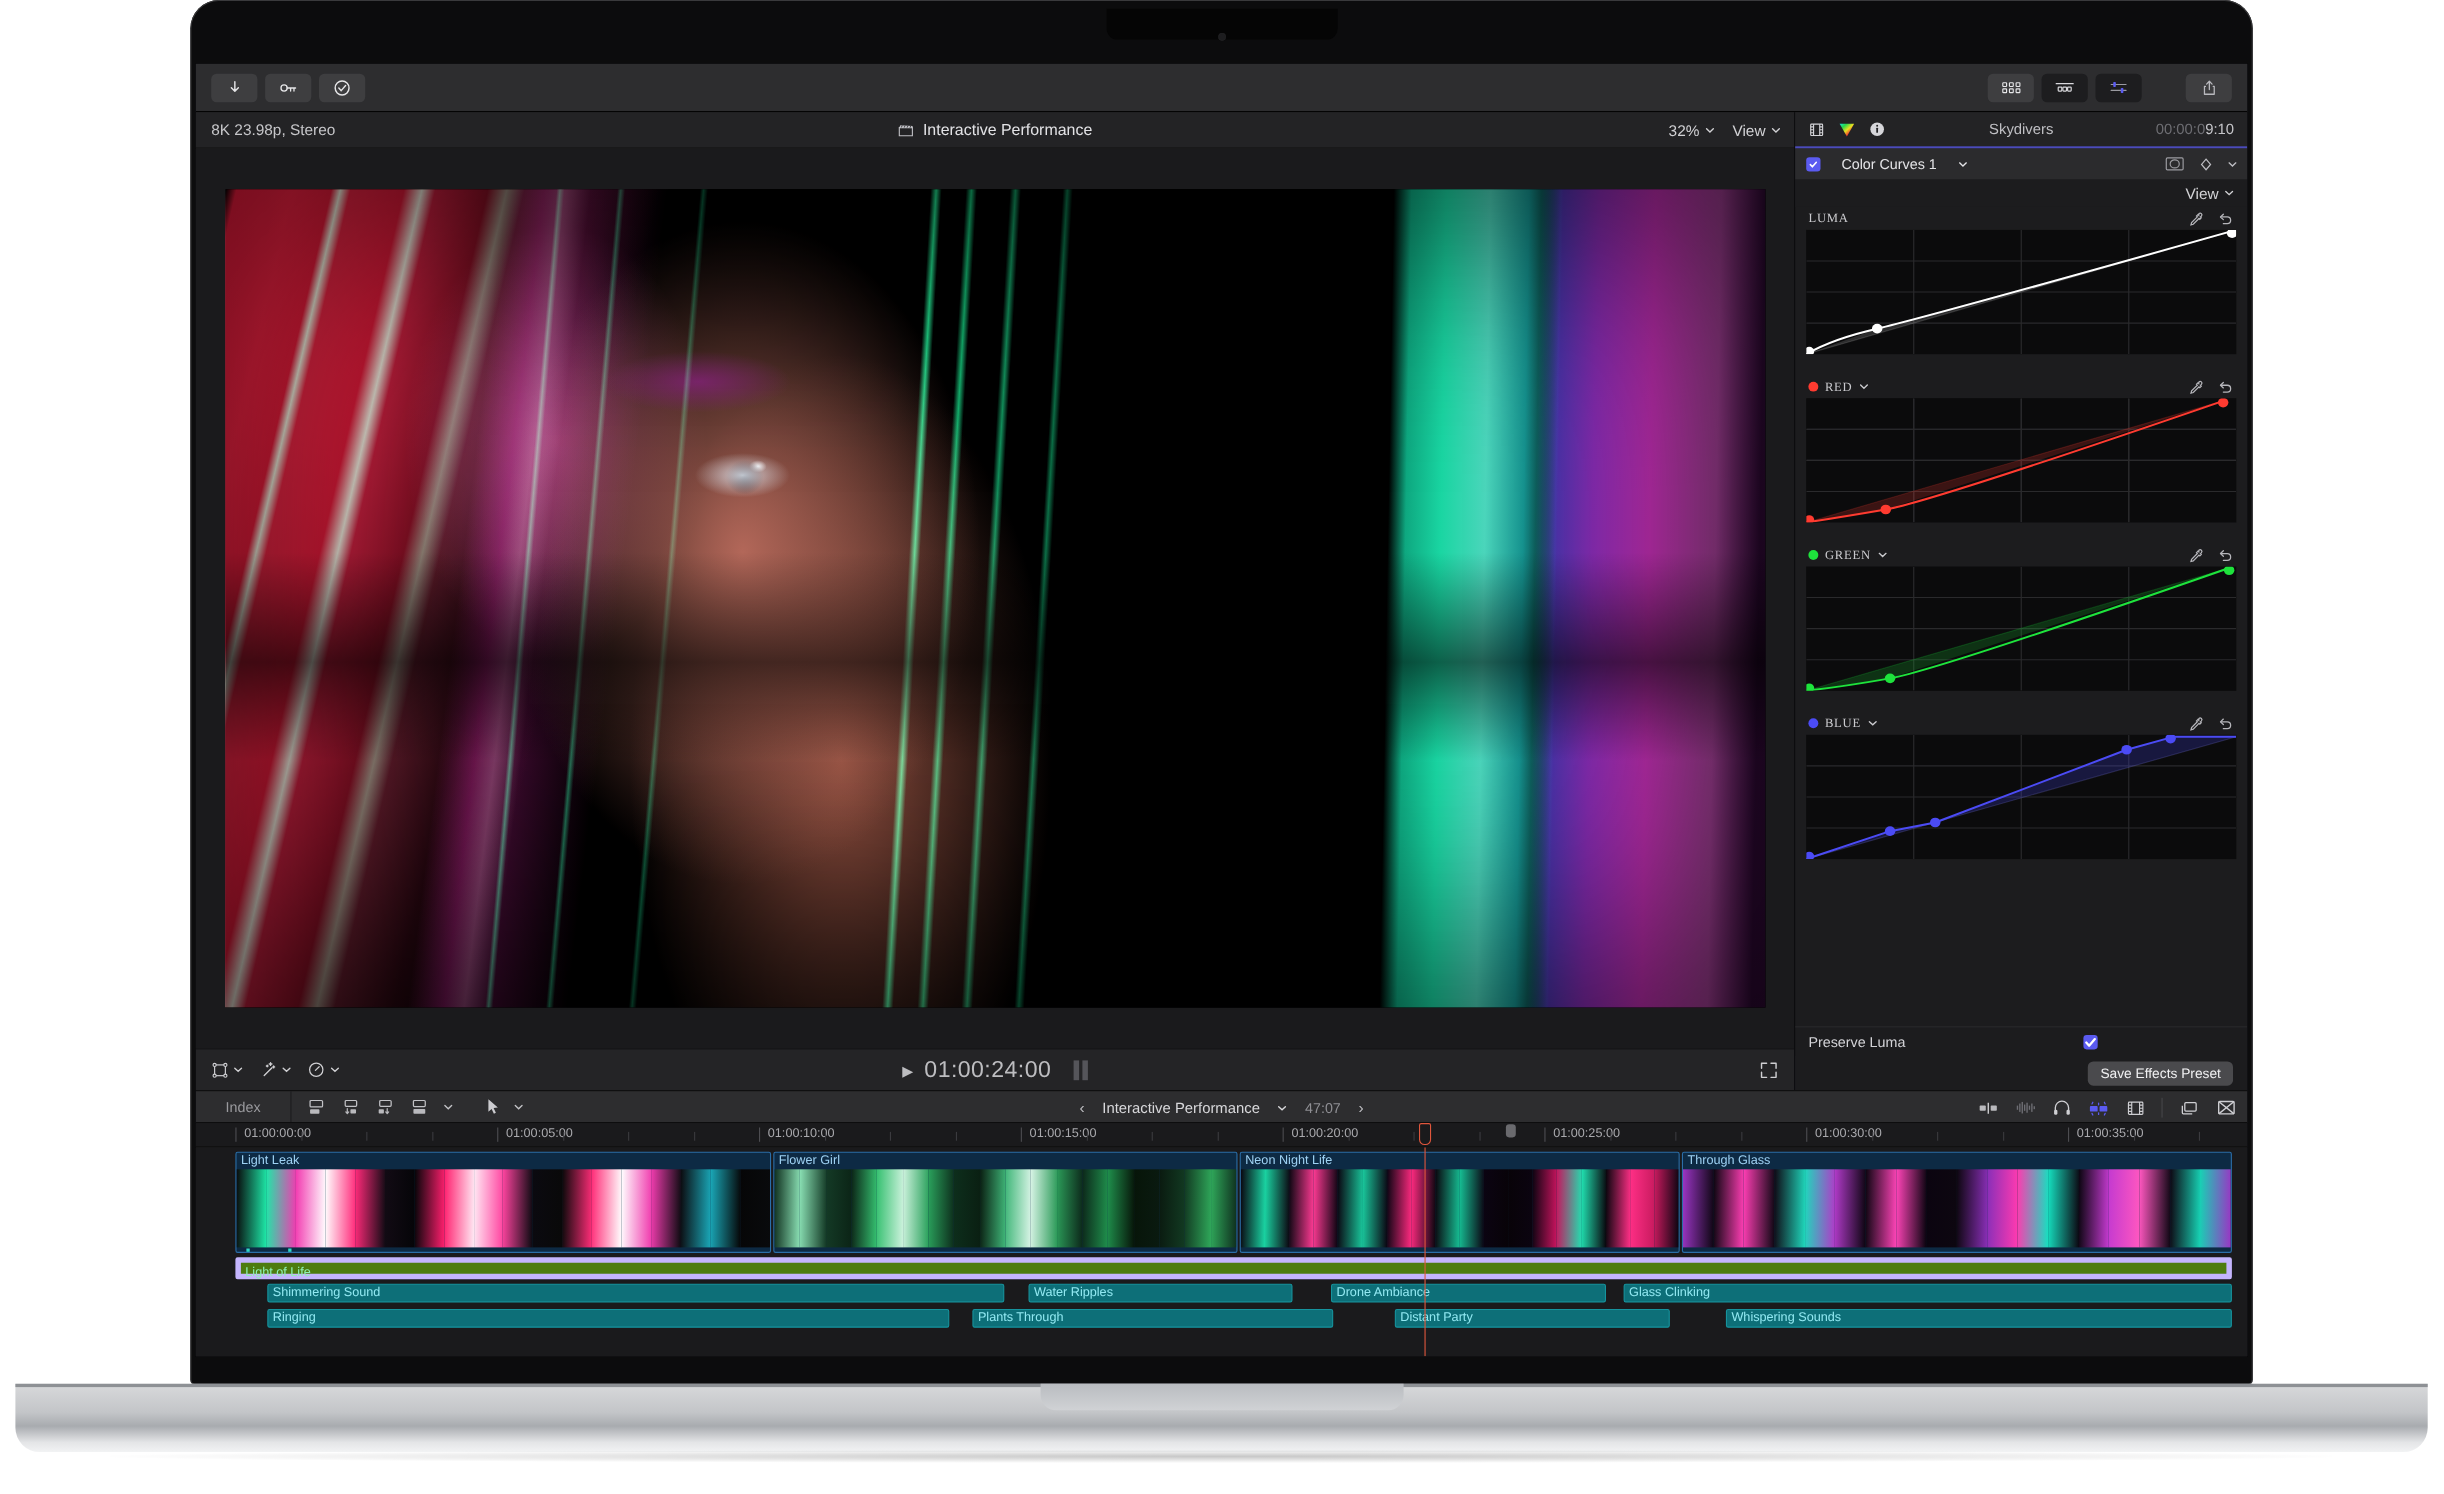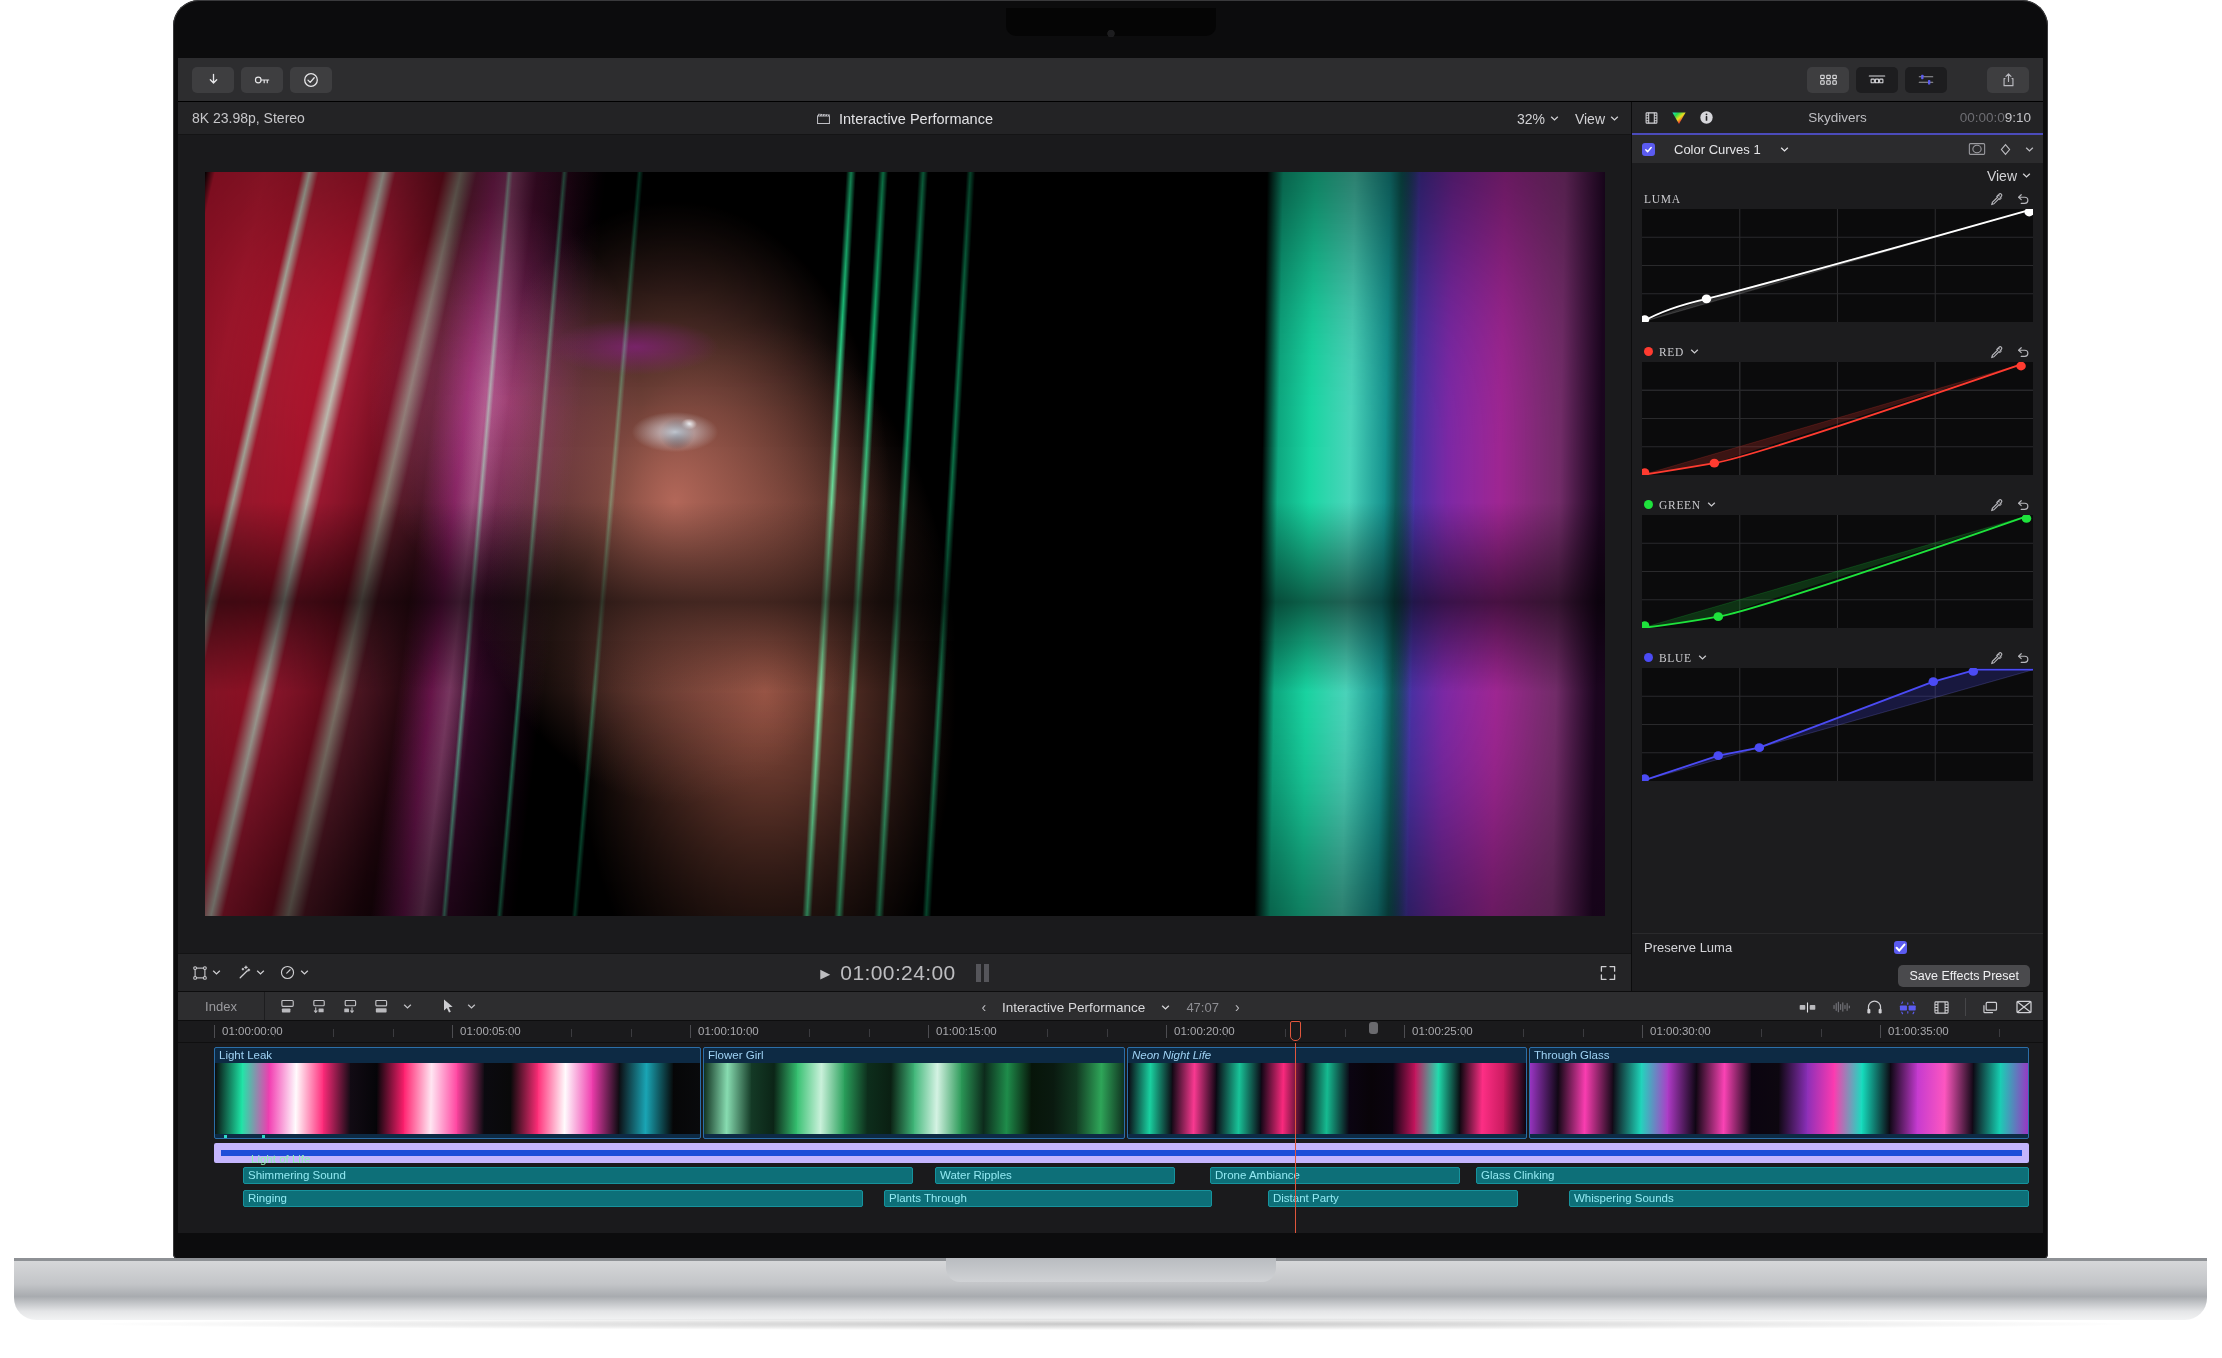--- a/index.html
+++ b/index.html
@@ -373,21 +373,21 @@
   .v-clip-name {
     position: absolute; top: 0; left: 4px; right: 0;
     font-size: 11.5px; color: #9fd2f4; line-height: 15px;
     z-index: 2; white-space: nowrap;
   }
   .v-thumbs { position: absolute; top: 15px; left: 0; right: 0; bottom: 4px; display: flex; }
   .thumb { flex: 1; height: 100%; }
 
   .a-main {
     position: absolute; height: 20px;
-    background: #1d4ed8; border: 7px solid #c4b5fd; border-radius: 2px; padding-left: 26px;
+    background: #4d7c0f; border: 5px solid #c4b5fd; border-radius: 2px;
   }
   .a-main-name { font-size: 11.5px; color: #8ef0b4; line-height: 18px; padding-left: 4px; white-space: nowrap; }
 
   .a-clip {
     position: absolute; height: 17px;
     background: #0d6f78; border: 1px solid #16939d; border-radius: 2px;
   }
   .a-clip-name { font-size: 11.5px; color: #92e9f2; line-height: 15px; padding-left: 4px; white-space: nowrap; }
 
   #playhead {
@@ -963,21 +963,21 @@
                   <div class="thumb" style="background: linear-gradient(91deg, rgb(216, 244, 230) 0%, rgb(43, 154, 88) 100%);"></div>
                   <div class="thumb" style="background: linear-gradient(91deg, rgb(43, 154, 88) 0%, rgb(12, 40, 26) 100%);"></div>
                   <div class="thumb" style="background: linear-gradient(91deg, rgb(12, 40, 26) 0%, rgb(31, 143, 76) 100%);"></div>
                   <div class="thumb" style="background: linear-gradient(91deg, rgb(31, 143, 76) 0%, rgb(7, 21, 9) 100%);"></div>
                   <div class="thumb" style="background: linear-gradient(91deg, rgb(7, 21, 9) 0%, rgb(10, 26, 16) 100%);"></div>
                   <div class="thumb" style="background: linear-gradient(91deg, rgb(10, 26, 16) 0%, rgb(18, 58, 34) 100%);"></div>
                   <div class="thumb" style="background: linear-gradient(91deg, rgb(18, 58, 34) 0%, rgb(47, 168, 90) 100%);"></div>
                   <div class="thumb" style="background: linear-gradient(91deg, rgb(47, 168, 90) 0%, rgb(15, 47, 30) 100%);"></div>
                 </div>
               </div>
-              <div class="v-clip" style="left: 949px; width: 400px; font-style: italic;">
+              <div class="v-clip" style="left: 949px; width: 400px;">
                 <div class="v-clip-name">Neon Night Life</div>
                 <div class="v-thumbs">
                   <div class="thumb" style="background: linear-gradient(91deg, rgb(10, 5, 16) 0%, rgb(26, 214, 164) 100%);"></div>
                   <div class="thumb" style="background: linear-gradient(91deg, rgb(26, 214, 164) 0%, rgb(12, 7, 17) 100%);"></div>
                   <div class="thumb" style="background: linear-gradient(91deg, rgb(12, 7, 17) 0%, rgb(255, 58, 148) 100%);"></div>
                   <div class="thumb" style="background: linear-gradient(91deg, rgb(255, 58, 148) 0%, rgb(10, 4, 16) 100%);"></div>
                   <div class="thumb" style="background: linear-gradient(91deg, rgb(10, 4, 16) 0%, rgb(25, 200, 156) 100%);"></div>
                   <div class="thumb" style="background: linear-gradient(91deg, rgb(25, 200, 156) 0%, rgb(11, 5, 18) 100%);"></div>
                   <div class="thumb" style="background: linear-gradient(91deg, rgb(11, 5, 18) 0%, rgb(255, 42, 128) 100%);"></div>
                   <div class="thumb" style="background: linear-gradient(91deg, rgb(255, 42, 128) 0%, rgb(10, 6, 14) 100%);"></div>

